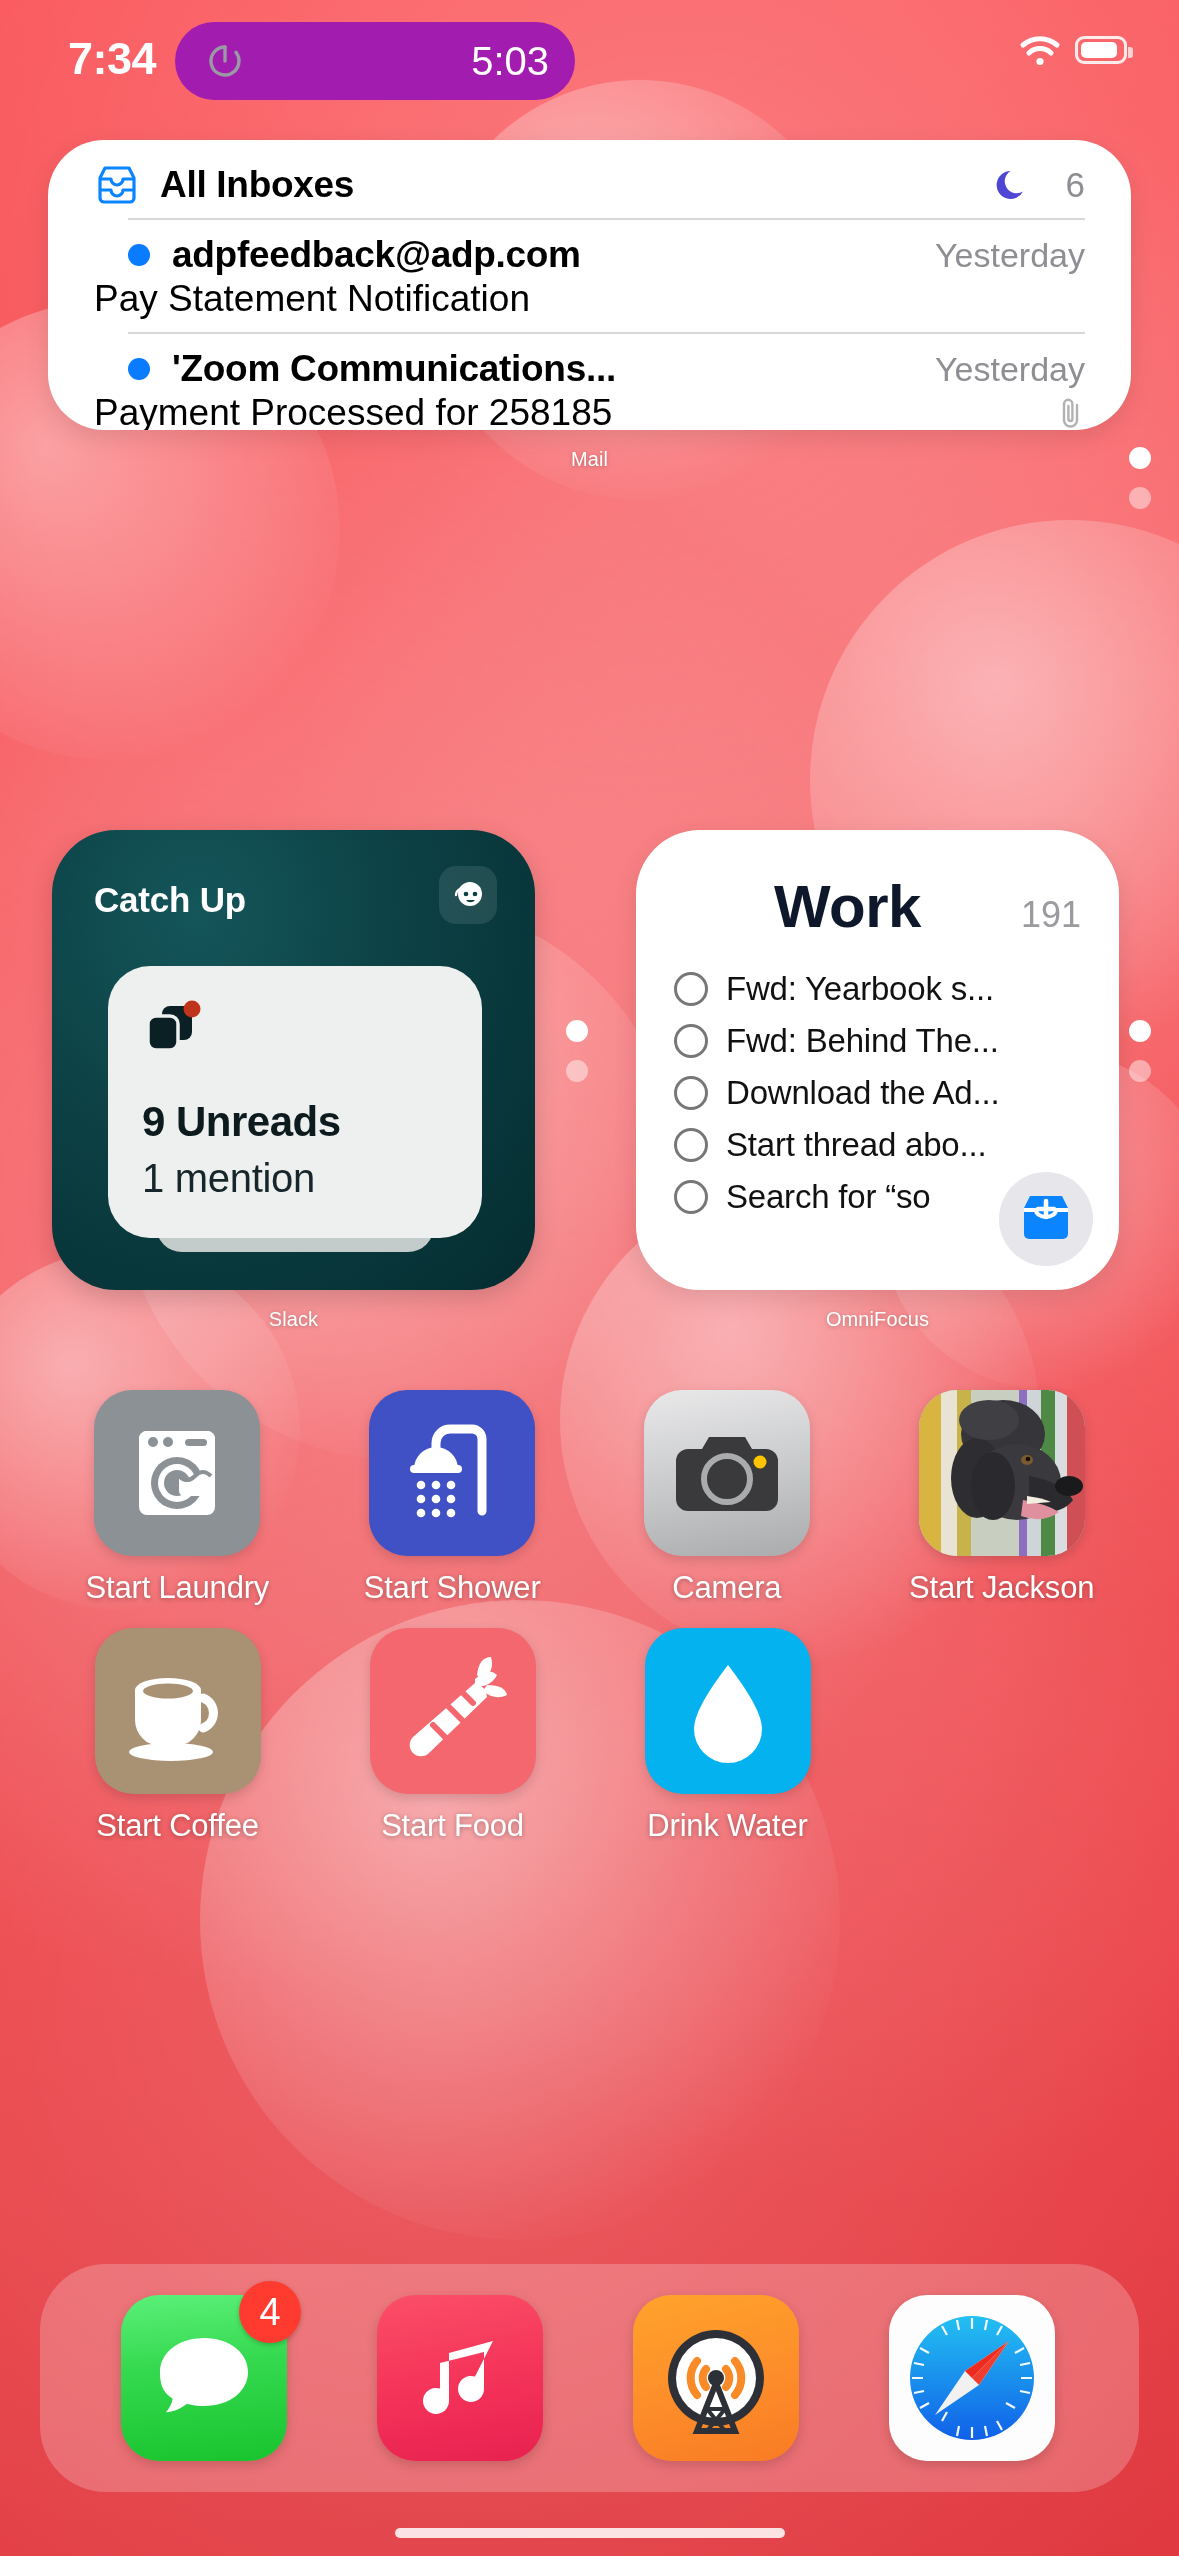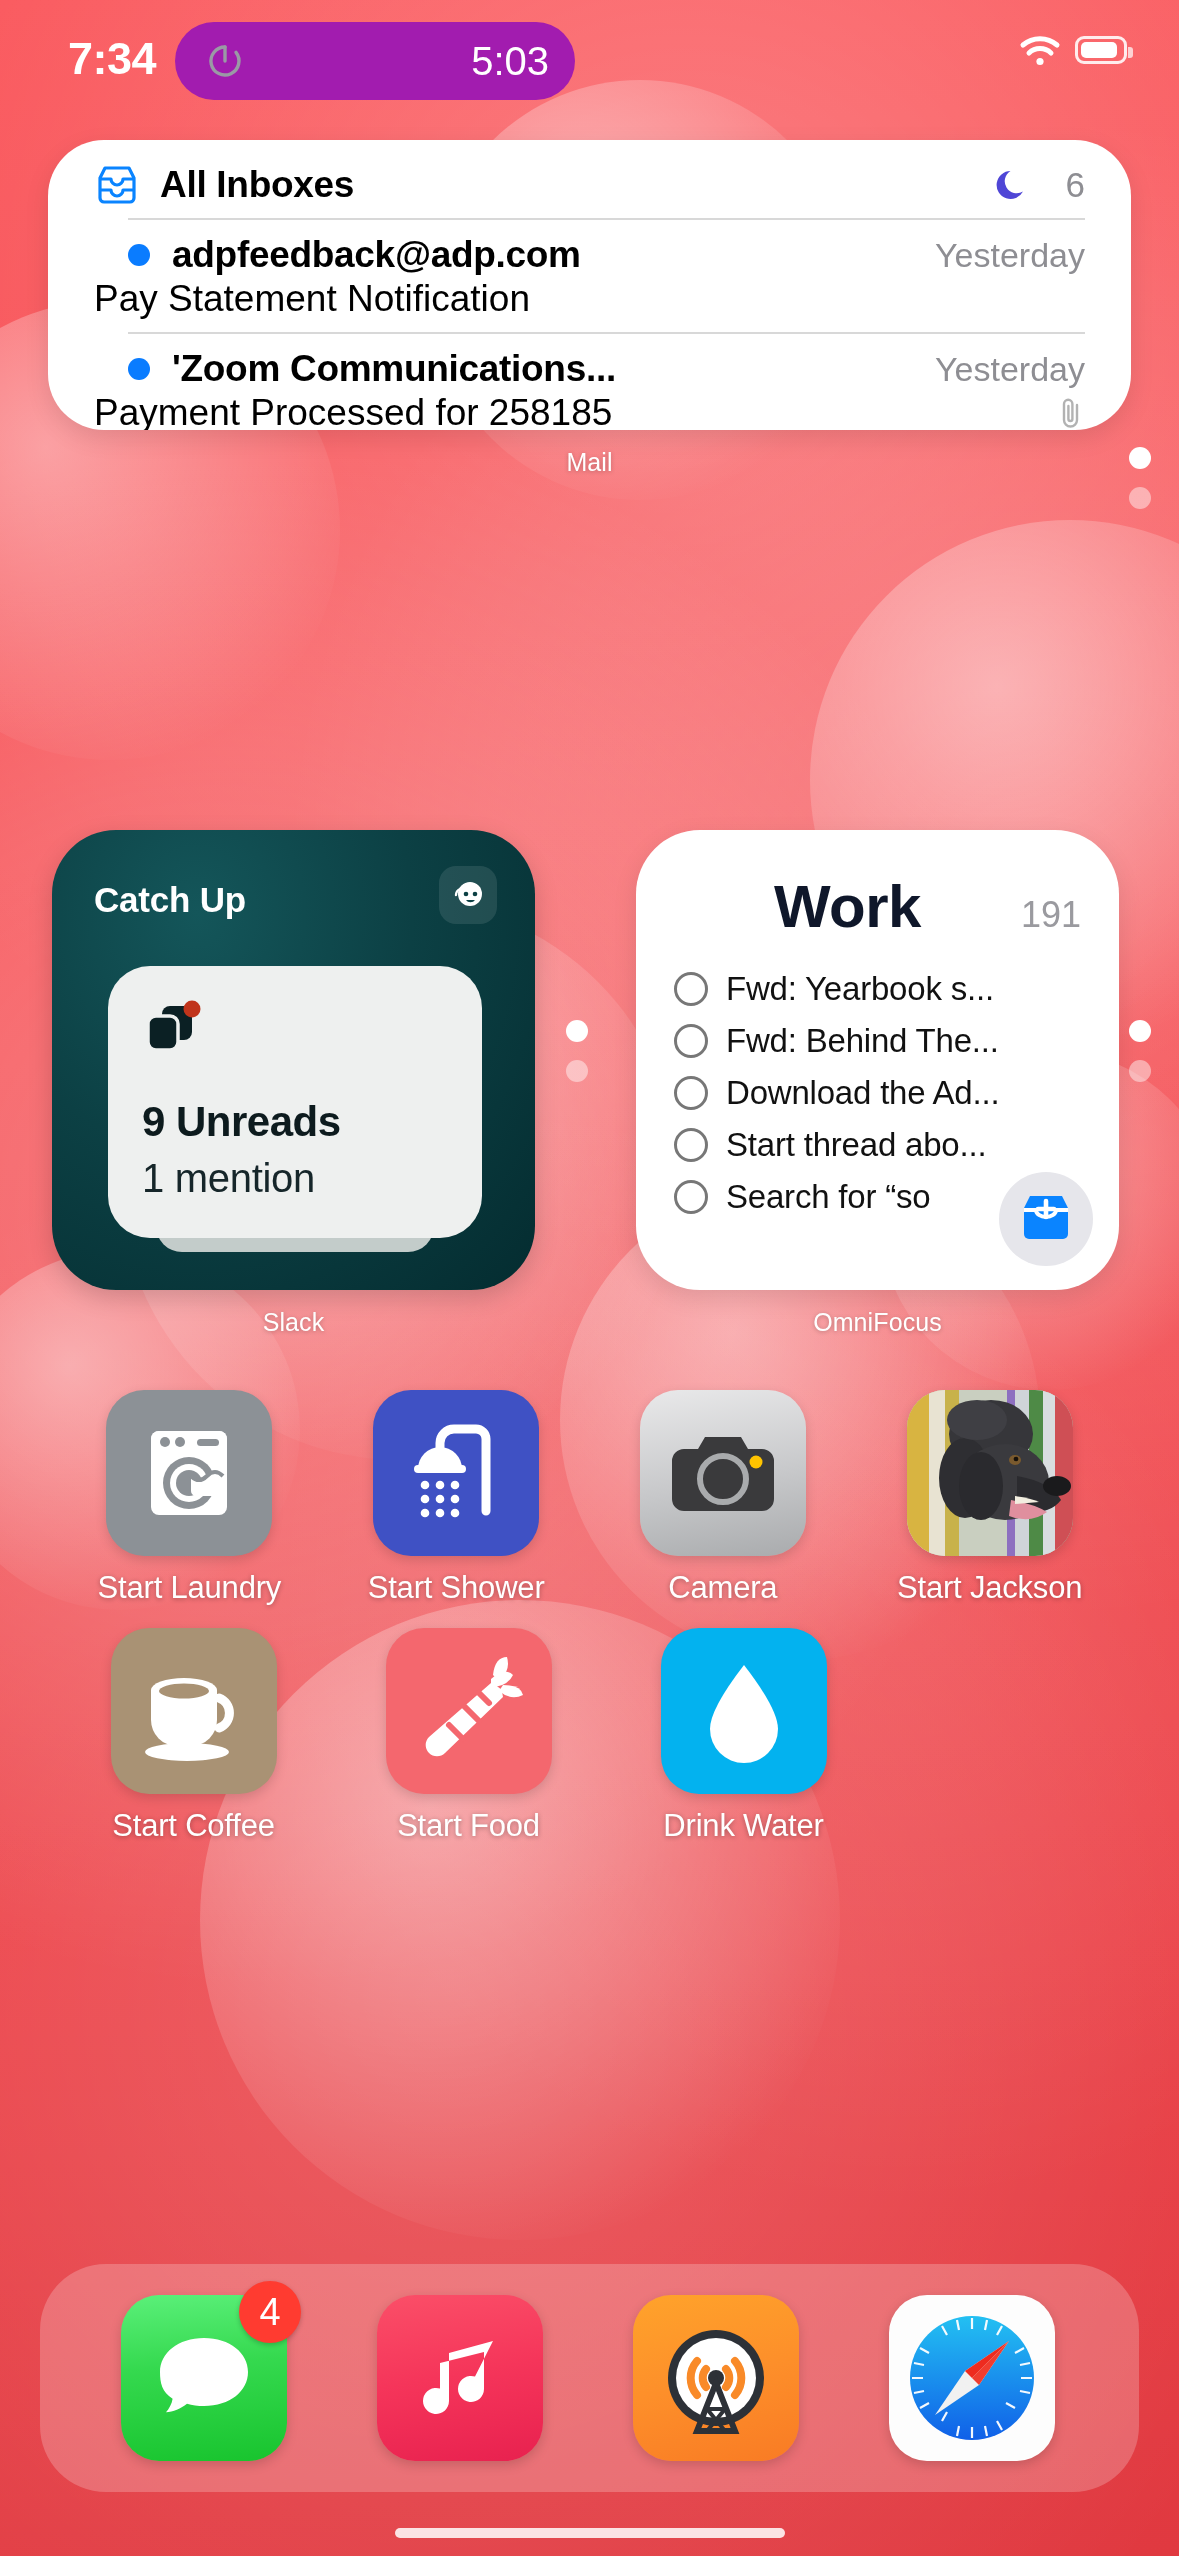--- a/index.html
+++ b/index.html
@@ -46,21 +46,21 @@
   
   .page-dots { position:absolute; display:flex; flex-direction:column; gap:18px; z-index:12; }
   .page-dots .dot { width:22px; height:22px; border-radius:50%; background:rgba(255,255,255,0.45); }
   .page-dots .dot.active { background:#ffffff; }
   #dots-right { right:28px; top:447px; }
   #dots-mid   { left:566px; top:1020px; }
   #dots-mid2  { right:28px; top:1020px; }
 
   
   .widget-wrap { position:absolute; z-index:10; }
-  .widget-label { width:100%; text-align:center; color:#fff; font-size:25px;
+  .widget-label { width:100%; text-align:center; color:#fff; font-size:20px;
                   margin-top:18px; text-shadow:0 1px 4px rgba(0,0,0,0.25); letter-spacing:0.1px; }
 
   
   #mail-widget-wrap { left:48px; top:140px; width:1083px; }
   #mail-widget { width:1083px; height:290px; background:#ffffff; border-radius:56px;
                  box-shadow:0 8px 24px rgba(0,0,0,0.10); padding:0 46px; overflow:hidden; }
   #mail-header { height:78px; display:flex; align-items:center; gap:20px; padding-top:12px; }
   #inbox-icon { width:46px; height:42px; flex:0 0 auto; }
   #mail-title { font-size:37px; font-weight:700; color:#000; letter-spacing:-0.3px; flex:1; }
   #focus-moon-icon { width:36px; height:36px; margin-right:14px; }
@@ -109,21 +109,21 @@
   #of-list { margin-top:22px; }
   .of-item { display:flex; align-items:center; gap:18px; height:52px; }
   .of-circle { width:34px; height:34px; border-radius:50%; border:3.5px solid #777; flex:0 0 auto; }
   .of-text { font-size:33px; color:#111; white-space:nowrap; overflow:hidden;
              text-overflow:ellipsis; letter-spacing:-0.2px; }
   #of-add-btn { position:absolute; right:26px; bottom:24px; width:94px; height:94px;
       border-radius:50%; background:#e6e6eb; display:flex; align-items:center; justify-content:center; }
 
   
   #app-grid { position:absolute; left:0; top:1390px; width:1179px; z-index:10; }
-  .app-row { display:flex; padding:0 56px; margin-bottom:22px; }
+  .app-row { display:flex; padding:0 40px; margin-bottom:22px; }
   .app-cell { width:275px; display:flex; flex-direction:column; align-items:center; }
   .app-icon { width:166px; height:166px; border-radius:38px; position:relative;
               overflow:hidden; box-shadow:0 4px 12px rgba(0,0,0,0.14);
               display:flex; align-items:center; justify-content:center; }
   .app-label { margin-top:14px; color:#fff; font-size:31px; letter-spacing:-0.2px;
                text-shadow:0 1px 5px rgba(0,0,0,0.32); white-space:nowrap; }
 
   
   .bg-gray    { background:#8c9196; }
   .bg-blue    { background:#3f51c4; }

